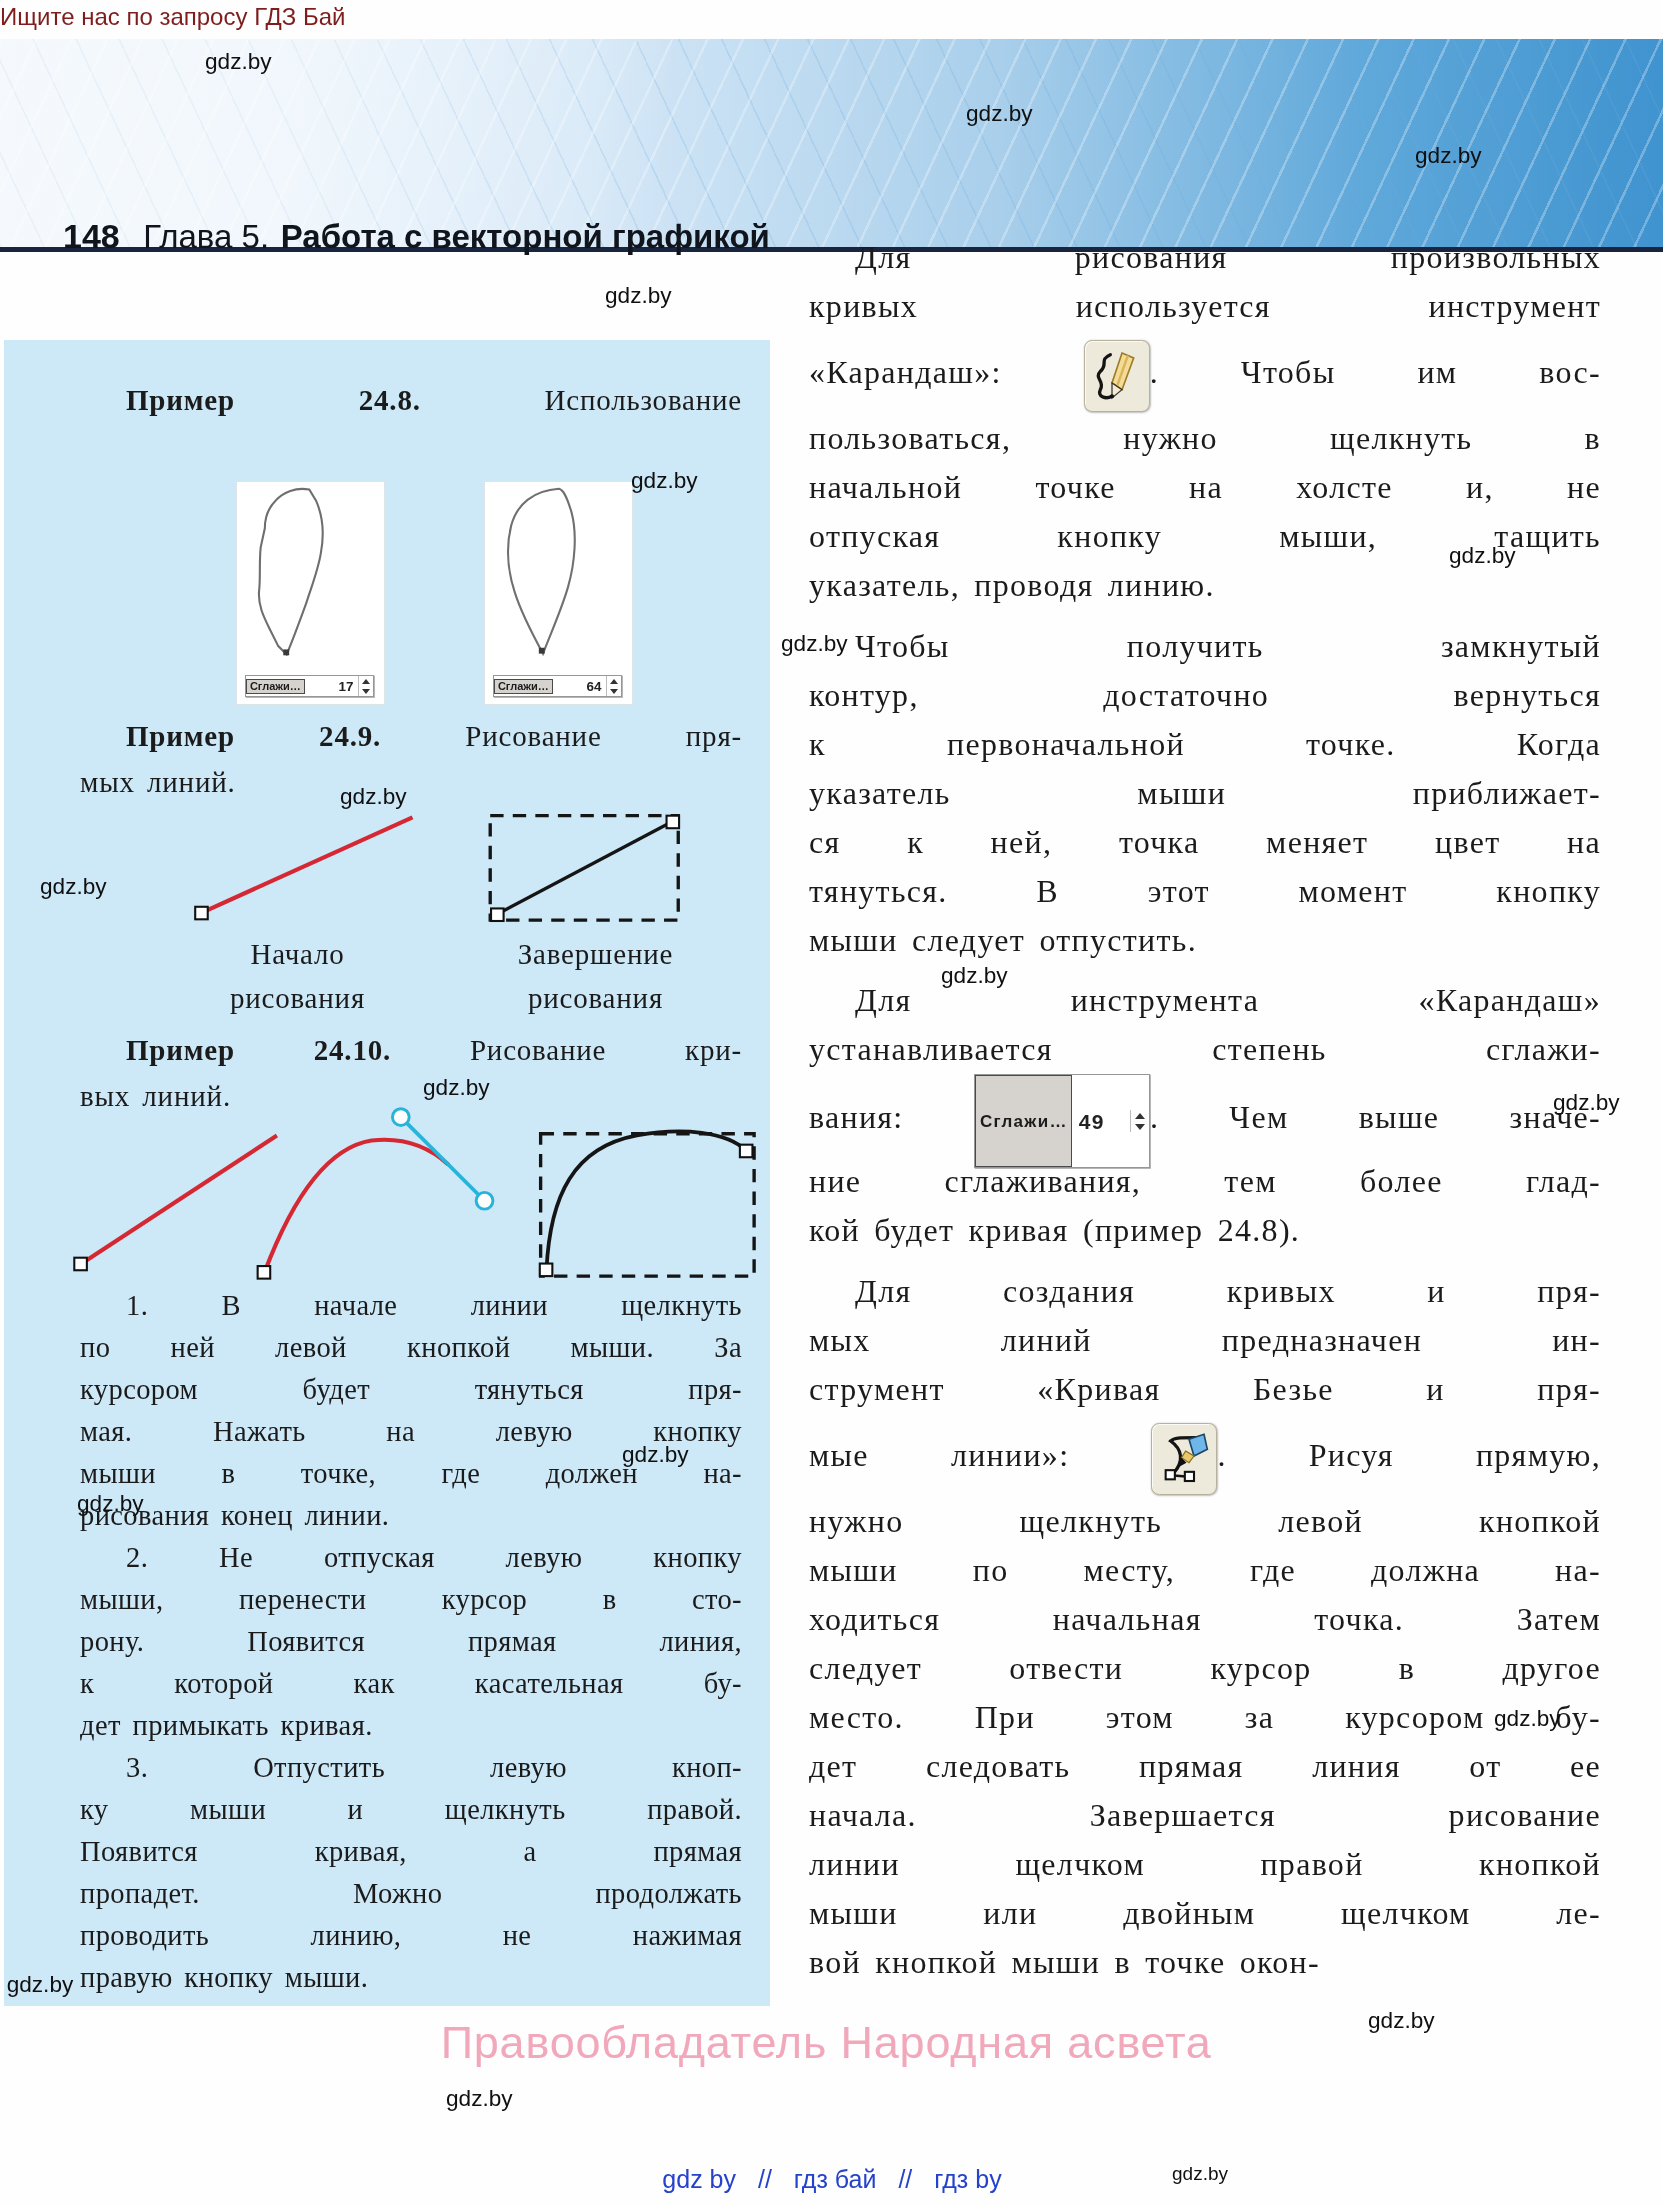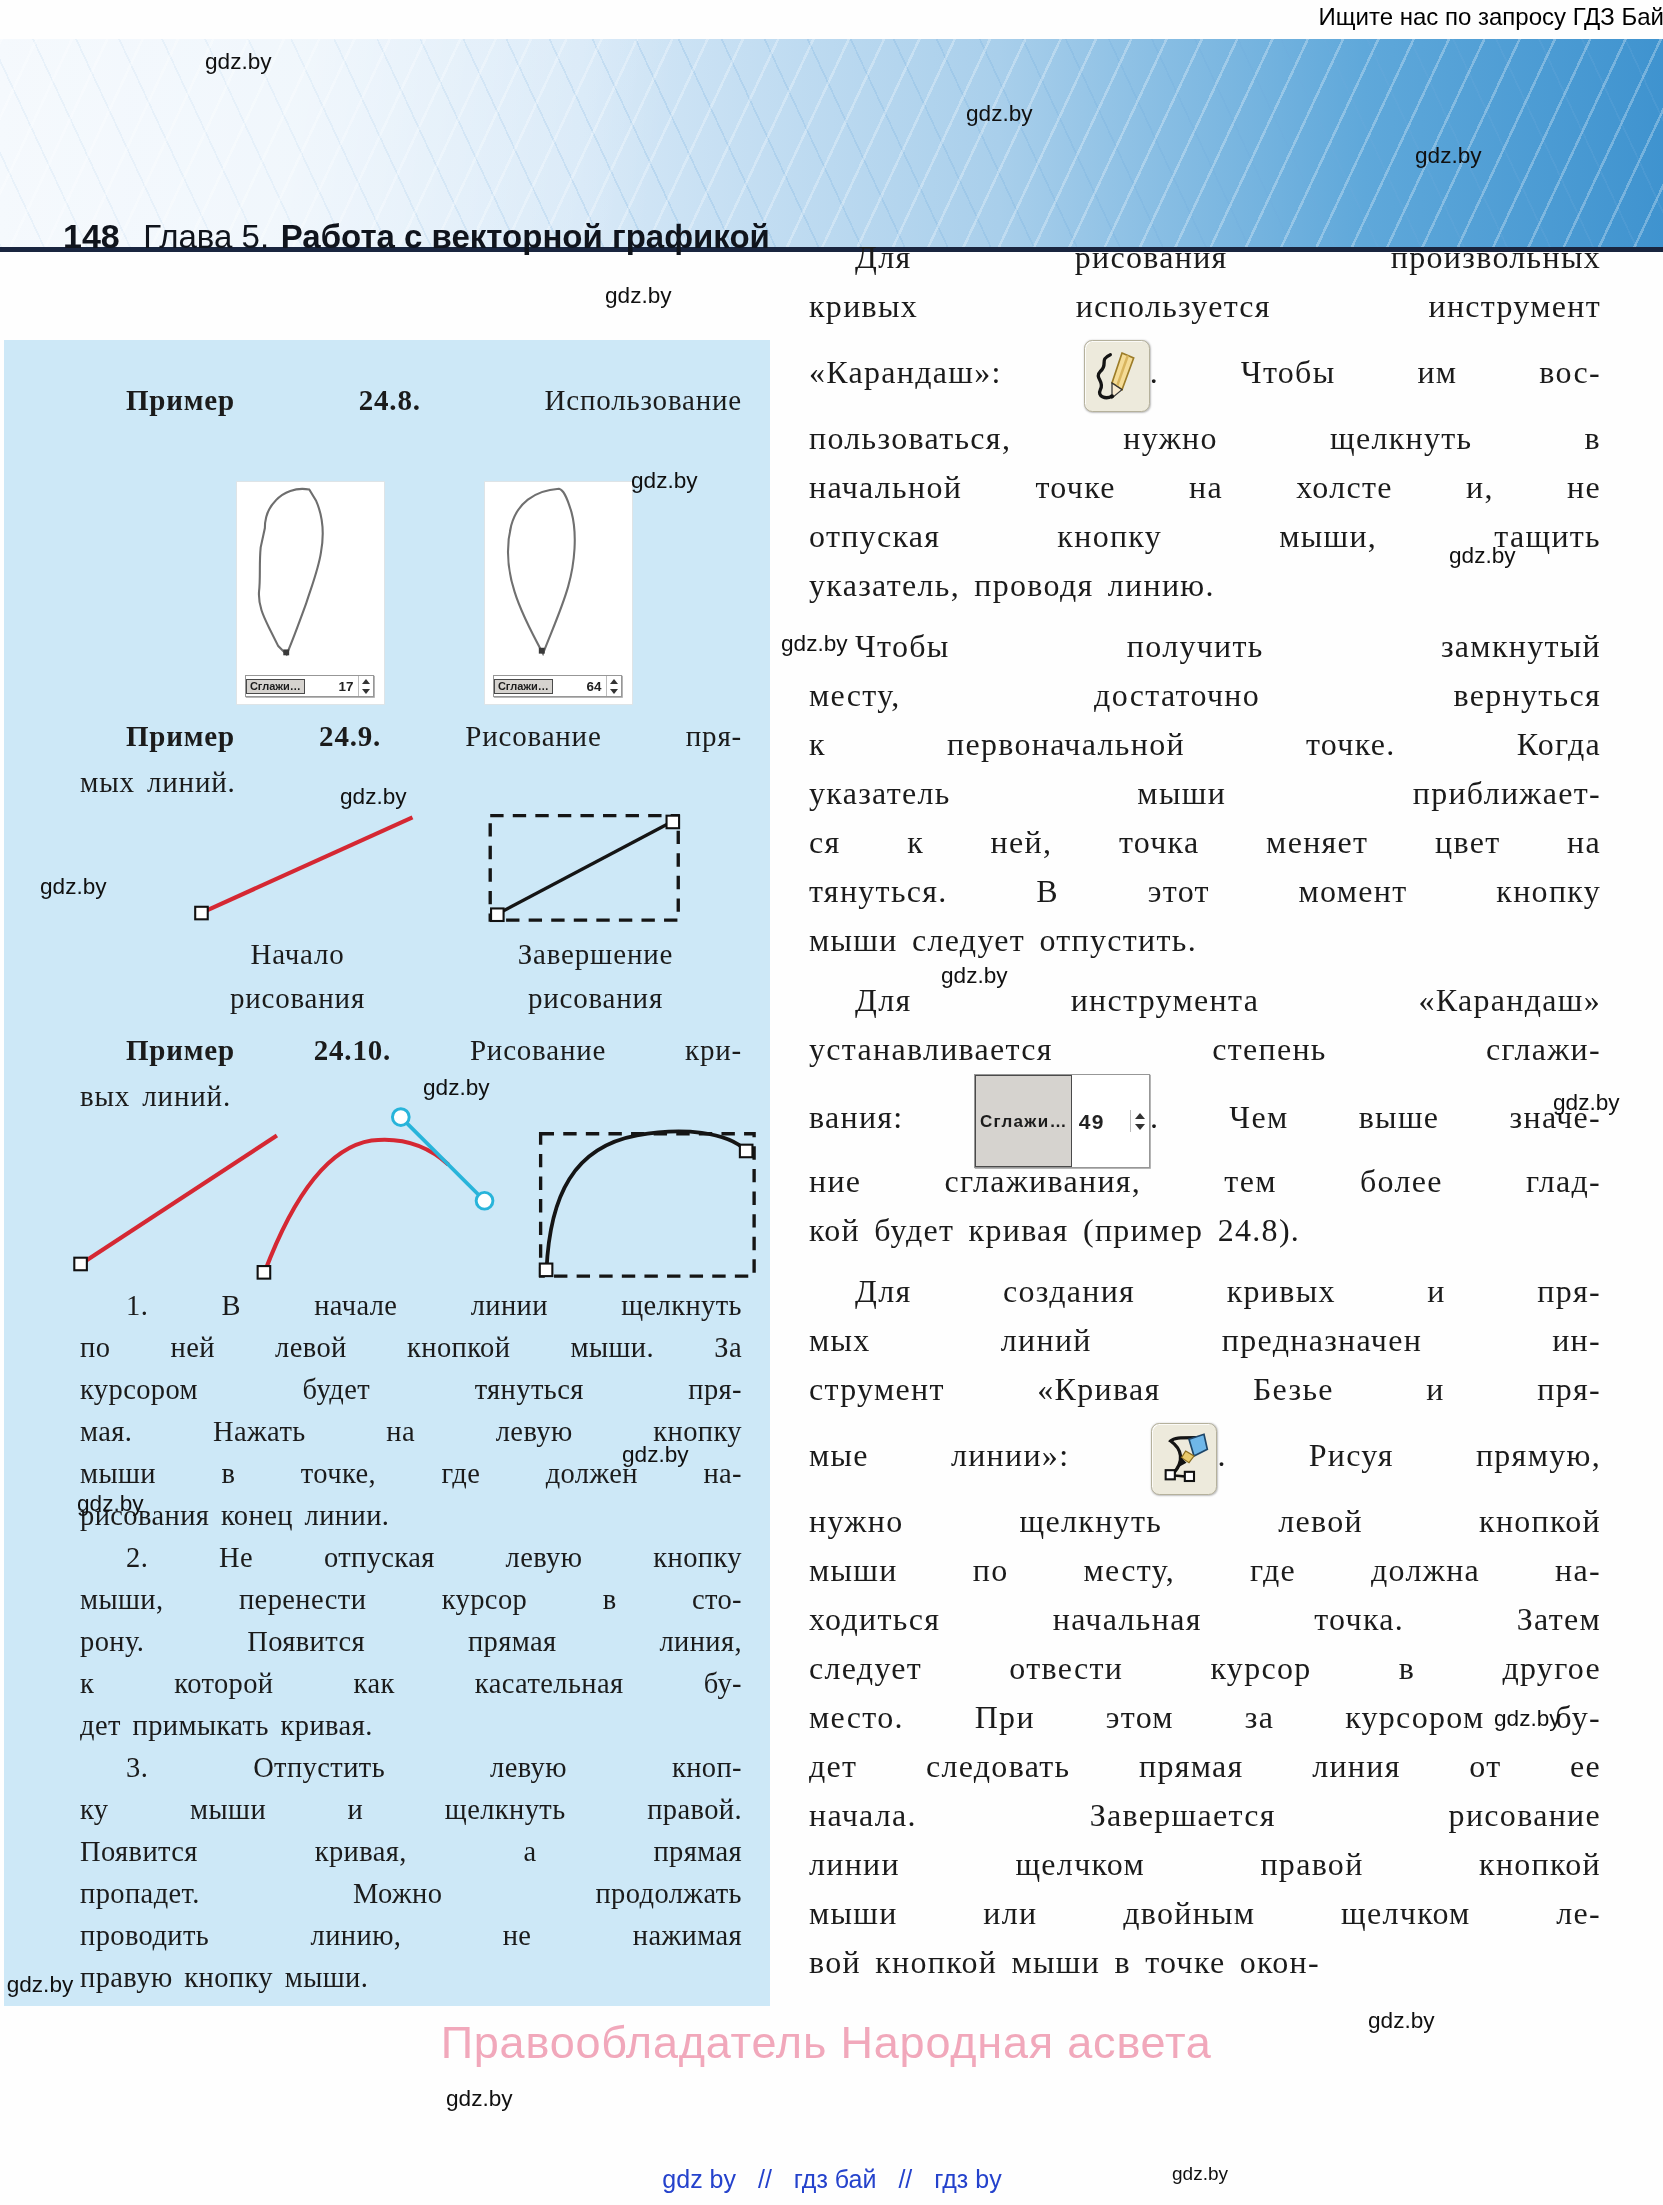--- a/index.html
+++ b/index.html
@@ -1,21 +1,21 @@
 <!DOCTYPE html>
 <html style="font-size:13.4px"><head>
 <meta charset="utf-8">
 <style>
   html,body{margin:0;padding:0;background:#fff;}
   .page{position:relative;width:1664px;height:2205px;background:#fefefe;overflow:hidden;
         font-family:"Liberation Serif","DejaVu Serif",serif;color:#1b1b1b;}
   .abs{position:absolute;}
   
-  .promo{left:0;right:0;top:3.4px;text-align:right;font-family:"Liberation Sans",sans-serif;
-         font-size:24px;color:#000000;}
+  .promo{left:0;right:0;top:3.4px;text-align:left;font-family:"Liberation Sans",sans-serif;
+         font-size:24px;color:#7f1d1d;}
   
   .banner{left:0;top:39px;width:1664px;height:208px;border-bottom:5.9px solid #19253f;
     background:
       linear-gradient(100deg, rgba(255,255,255,.55) 0 18%, rgba(255,255,255,0) 40%),
       repeating-linear-gradient(115deg, rgba(255,255,255,.28) 0 2.5px, transparent 2.5px 32px),
       repeating-linear-gradient(65deg, rgba(110,170,220,.22) 0 1.7px, transparent 1.7px 39px),
       linear-gradient(to right,#e9f2fb 0%,#d6e8f7 35%,#a9cfeb 60%,#5fa8da 82%,#3f93cf 100%);}
   .banner-title{left:63px;top:178px;font-family:"Liberation Sans",sans-serif;color:#10141c;white-space:nowrap;}
   .banner-title .num{font-weight:bold;font-size:34px;}
   .banner-title .chap{font-size:33px;margin-left:23.5px;}
@@ -212,21 +212,21 @@
         <circle cx="24" cy="60" r="2.5" fill="#111"></circle>
       </svg></span><span>. Чтобы им вос-</span>
     </div>
     <div class="tl">пользоваться, нужно щелкнуть в</div>
     <div class="tl">начальной точке на холсте и, не</div>
     <div class="tl">отпуская кнопку мыши, тащить</div>
     <div class="tl last">указатель, проводя линию.</div>
 
     <div class="pgap"></div>
     <div class="tl ind">Чтобы получить замкнутый</div>
-    <div class="tl">месту, достаточно вернуться</div>
+    <div class="tl">контур, достаточно вернуться</div>
     <div class="tl">к первоначальной точке. Когда</div>
     <div class="tl">указатель мыши приближает-</div>
     <div class="tl">ся к ней, точка меняет цвет на</div>
     <div class="tl">тянуться. В этот момент кнопку</div>
     <div class="tl last">мыши следует отпустить.</div>
 
     <div class="pgap"></div>
     <div class="tl ind">Для инструмента «Карандаш»</div>
     <div class="tl">устанавливается степень сглажи-</div>
     <div class="tl icl">

